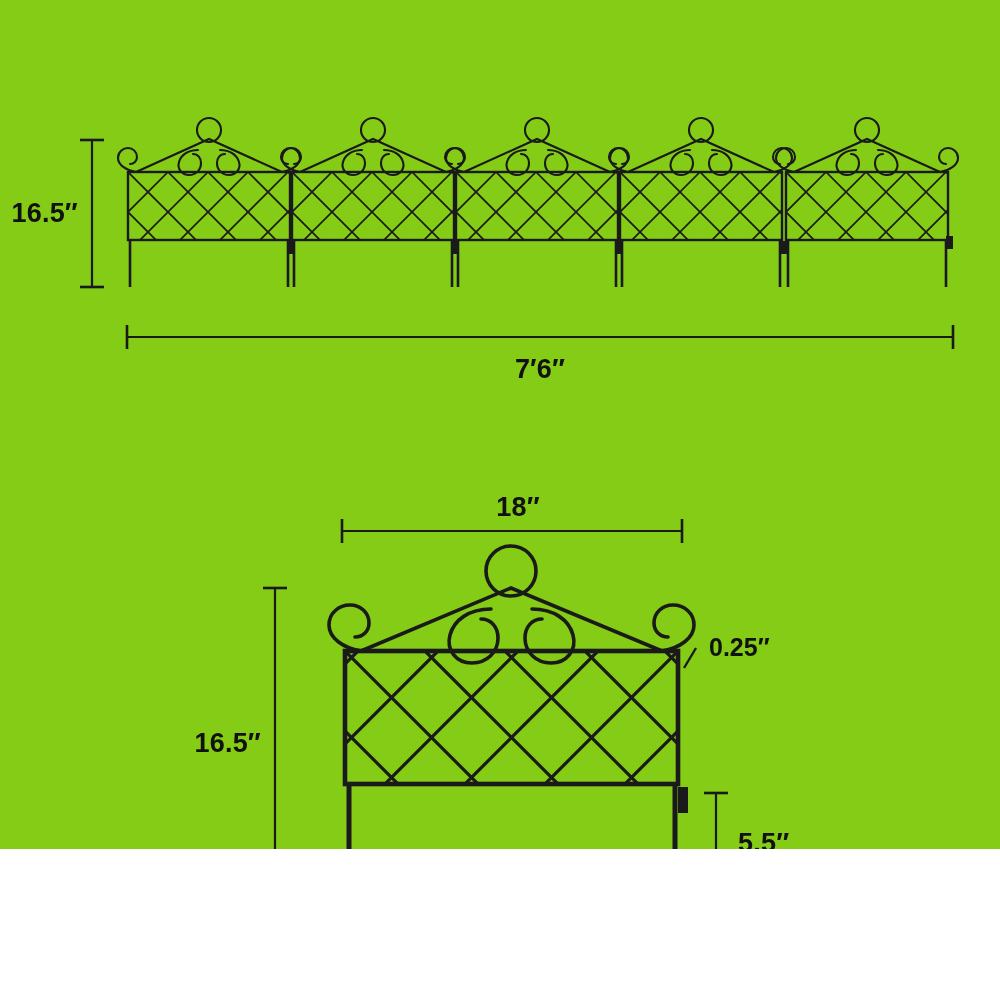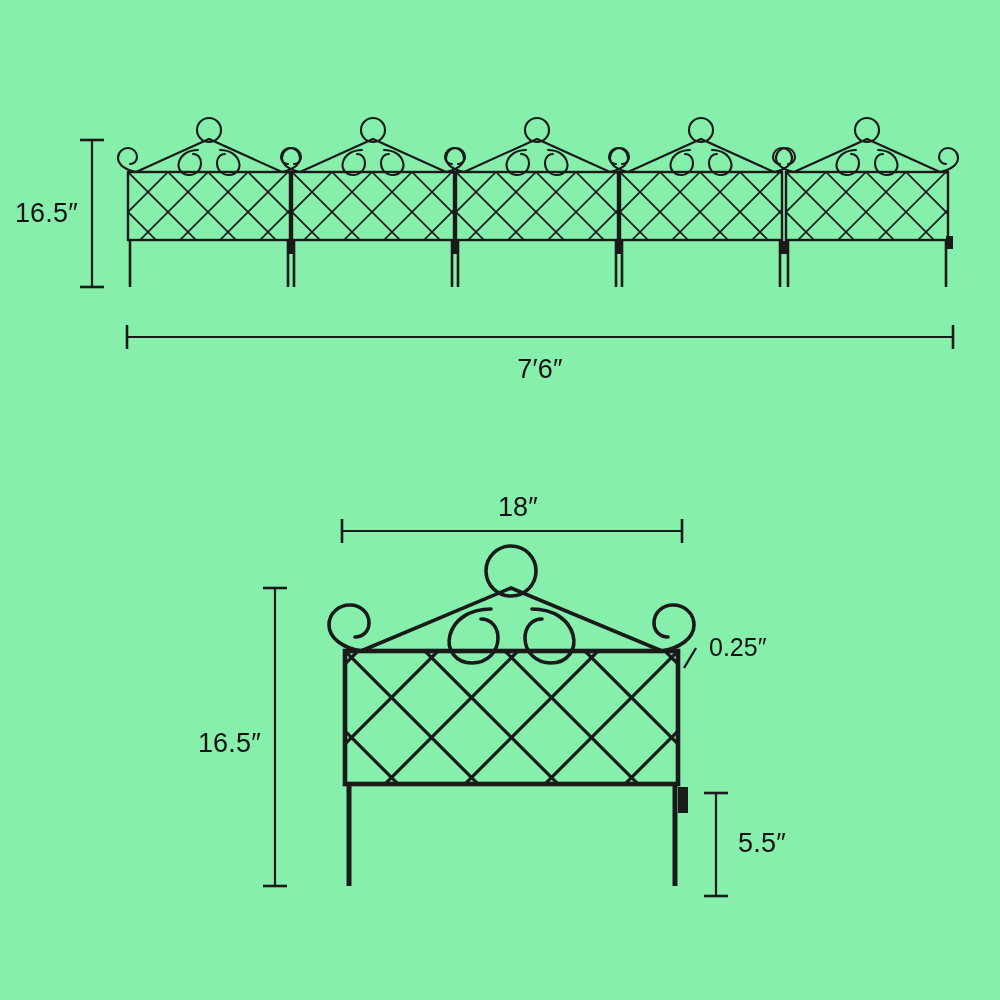--- a/index.html
+++ b/index.html
@@ -8,23 +8,24 @@
     padding: 0;
     background: #ffffff;
   }
   body {
     font-family: "Liberation Sans", sans-serif;
     color: #1a1a1a;
   }
   #canvas {
     position: relative;
     width: 1000px;
-    height: 1000px;
-    background: #86efac;
+    height: 849px;
+    background: #84cc16;
     overflow: hidden;
+    font-weight: bold;
   }
   svg.drawing {
     position: absolute;
     left: 0;
     top: 0;
     width: 1000px;
     height: 1000px;
     display: block;
   }
   .dimtext {

